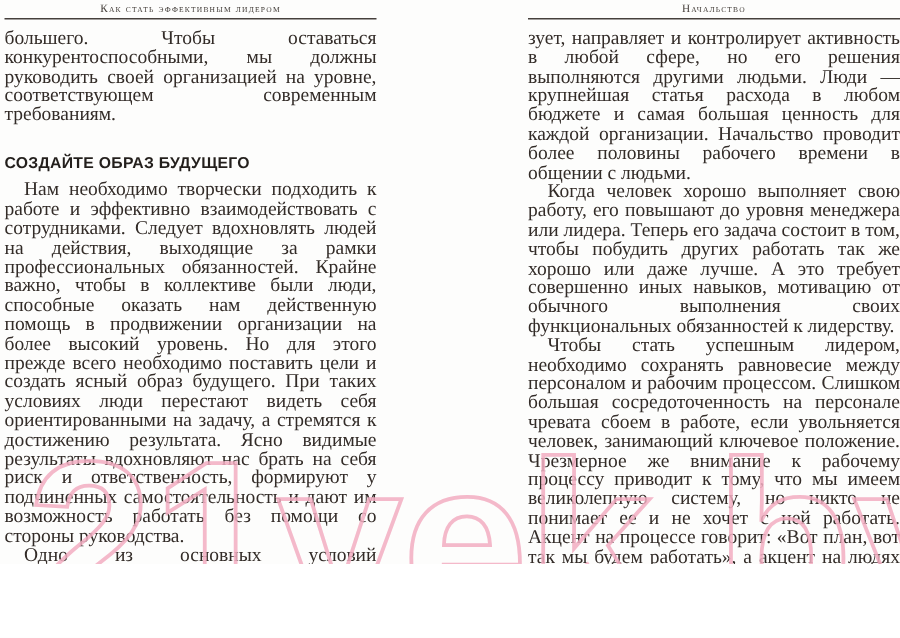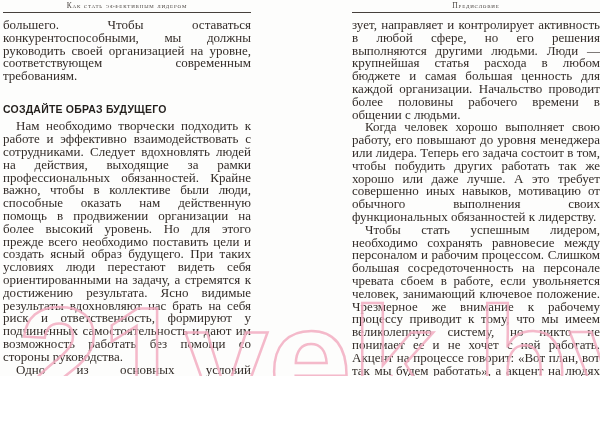--- a/index.html
+++ b/index.html
@@ -85,21 +85,21 @@
 
     <p class="ind">Одно из основных условий формирования эффективной команды — тесное взаимодействие друг с другом. Именно оно продвигает организацию на более высокий уровень.</p>
 
 
     <p class="ind">На вопрос, какое личностное качество наиболее необходимо менеджеру, большинство руководителей отвечают: «Умение работать с людьми». Лидер органи-</p>
 
     <div class="page-num">4</div>
   </div>
 
   <div class="page page-right">
-    <div class="running-head">Предисловие</div>
+    <div class="running-head">Начальство</div>
 
     <p>зует, направляет и контролирует активность в любой сфере, но его решения выполняются другими людьми. Люди — крупнейшая статья расхода в любом бюджете и самая большая ценность для каждой организации. Начальство проводит более половины рабочего времени в общении с людьми.</p>
 
     <p class="ind">Когда человек хорошо выполняет свою работу, его повышают до уровня менеджера или лидера. Теперь его задача состоит в том, чтобы побудить других работать так же хорошо или даже лучше. А это требует совершенно иных навыков, мотивацию от обычного выполнения своих функциональных обязанностей к лидерству.</p>
 
     <p class="ind">Чтобы стать успешным лидером, необходимо сохранять равновесие между персоналом и рабочим процессом. Слишком большая сосредоточенность на персонале чревата сбоем в работе, если увольняется человек, занимающий ключевое положение. Чрезмерное же внимание к рабочему процессу приводит к тому, что мы имеем великолепную систему, но никто не понимает ее и не хочет с ней работать. Акцент на процессе говорит: «Вот план, вот так мы будем работать», а акцент на людях замечает: «Давайте обсудим план». Когда все это находится в равновесии, производительность и заинтересованность поднимаются на наивысший уровень.</p>
 
 
     <p class="ind">Без мотивации ничего не сдвинется с места. Но когда мы возлагаем на людей ответственность, они теряют мотивацию. Так ли это на самом деле? Совершенно</p>
 

